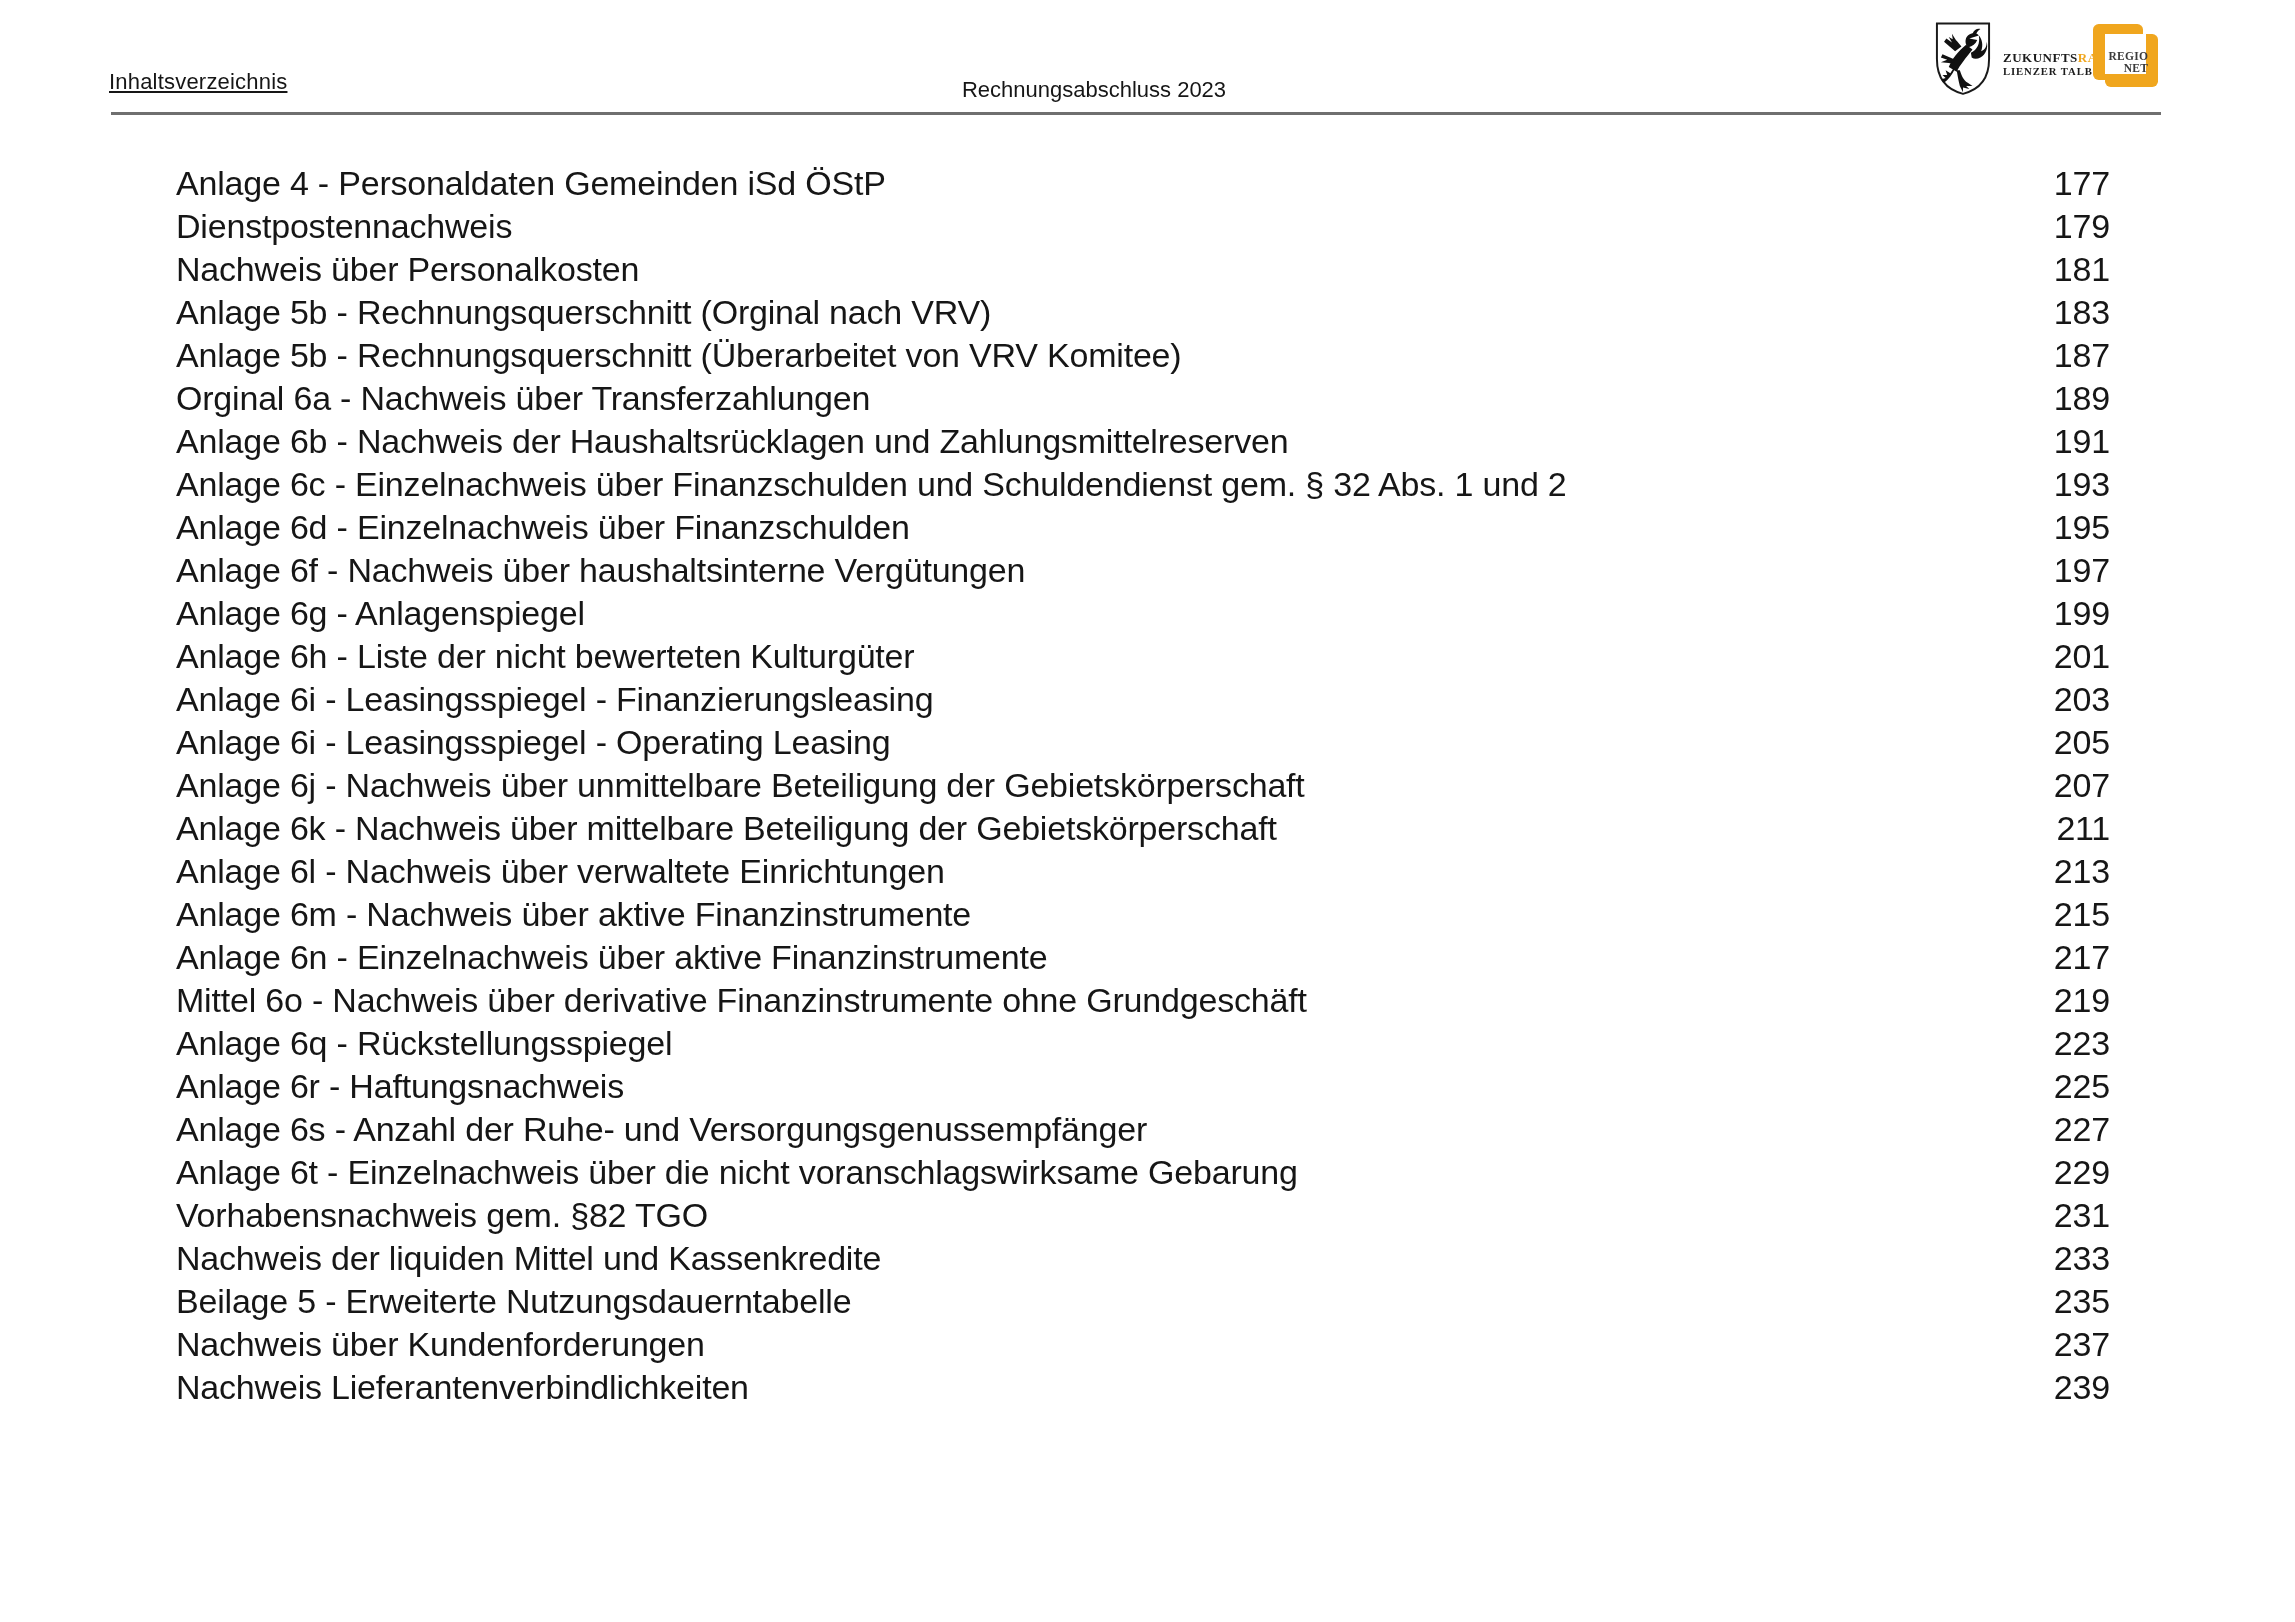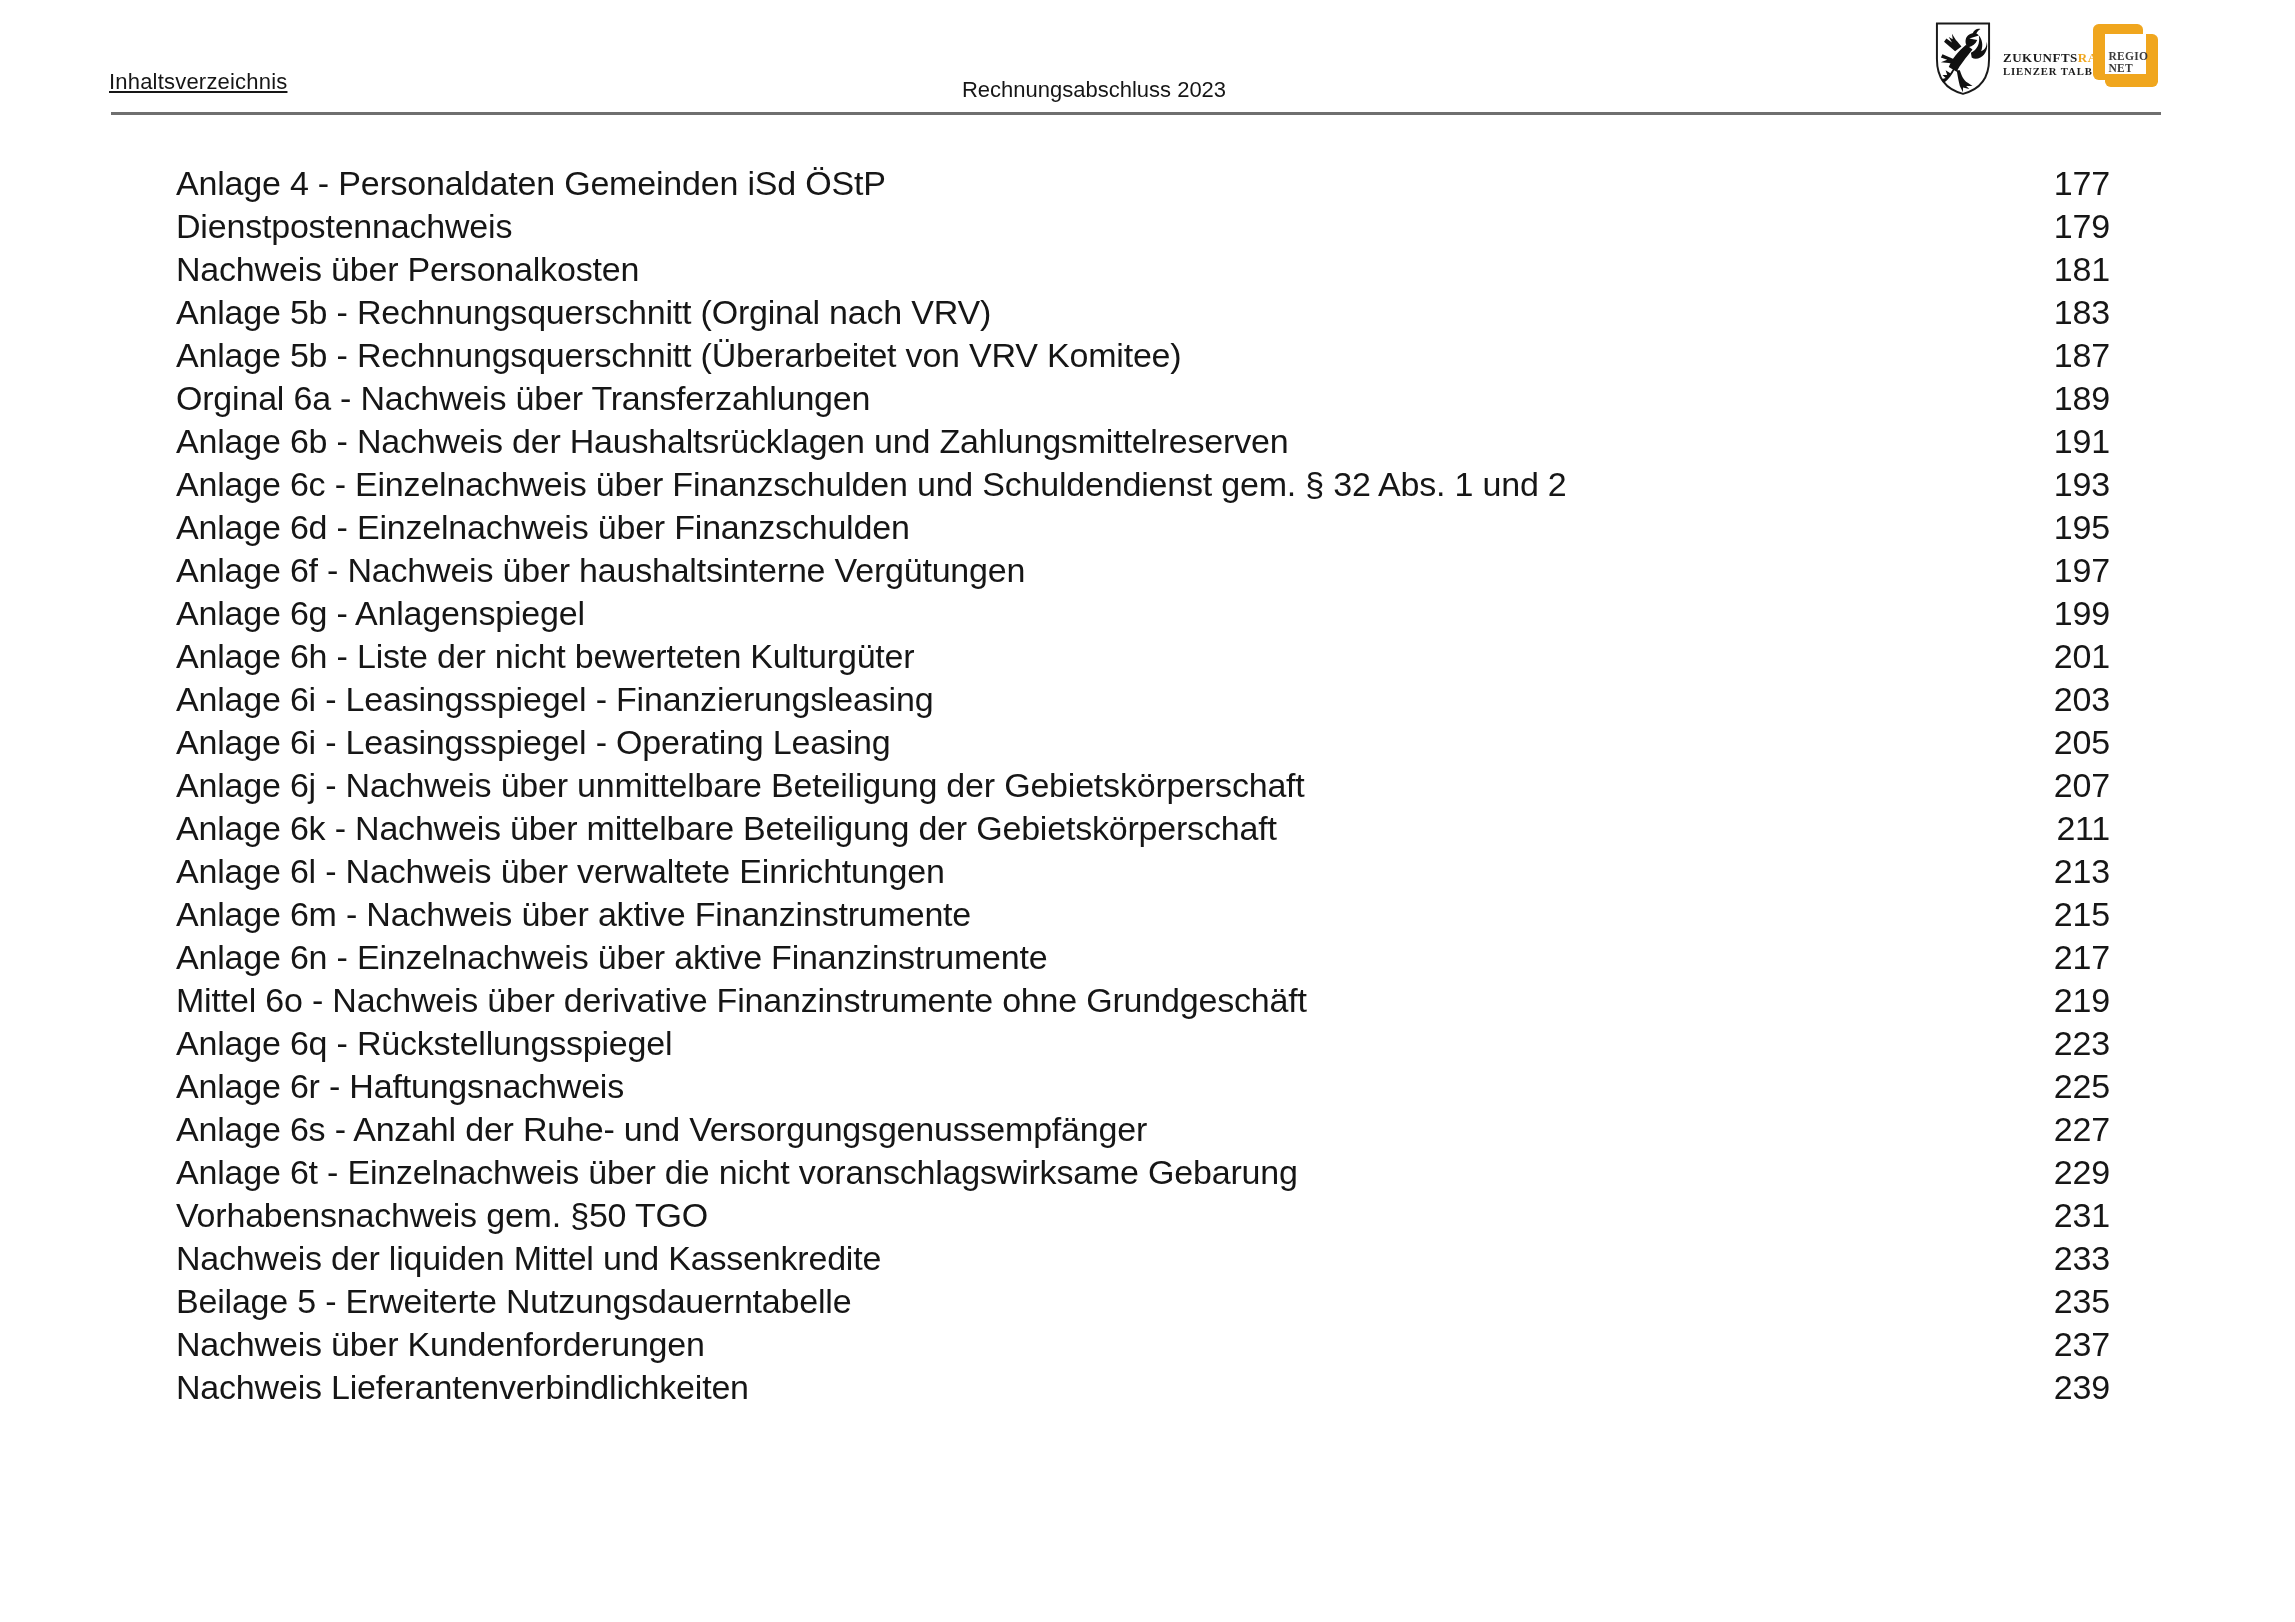--- a/index.html
+++ b/index.html
@@ -36,21 +36,21 @@
   .wordmark {
     position: absolute; left: 2003px; top: 48px;
     font-family: "Liberation Serif", serif; font-weight: bold;
     color: #1c1c1c; white-space: nowrap;
   }
   .wm-line1 { font-size: 13px; letter-spacing: 0.5px; line-height: 14px; }
   .wm-orange { color: #F0A61E; }
   .wm-reg { font-size: 7.4px; vertical-align: super; }
   .wm-line2 { font-size: 10.7px; letter-spacing: 0.9px; line-height: 12.3px; }
 
-  .regionet { position: absolute; left: 2092px; top: 19.7px; width: 69px; height: 69px; }
+  .regionet { position: absolute; left: 2092px; top: 19.7px; width: 69px; height: 69px; text-align: right; }
   .rn-sq1 {
     position: absolute; left: 0.8px; top: 4.1px; width: 50px; height: 56px;
     background: #F0A61E; border-radius: 5.7px;
   }
   .rn-sq2 {
     position: absolute; left: 13px; top: 14.8px; width: 53px; height: 53px;
     background: #F0A61E; border-radius: 5.7px;
   }
   .rn-white {
     position: absolute; left: 13px; top: 14px; width: 41px; height: 40px;
@@ -231,21 +231,21 @@
       <span class="toc-title">Anlage 6s - Anzahl der Ruhe- und Versorgungsgenussempfänger</span>
       <span class="toc-page">227</span>
     </div>
 
     <div class="toc-row">
       <span class="toc-title">Anlage 6t - Einzelnachweis über die nicht voranschlagswirksame Gebarung</span>
       <span class="toc-page">229</span>
     </div>
 
     <div class="toc-row">
-      <span class="toc-title">Vorhabensnachweis gem. §50 TGO</span>
+      <span class="toc-title">Vorhabensnachweis gem. §82 TGO</span>
       <span class="toc-page">231</span>
     </div>
 
     <div class="toc-row">
       <span class="toc-title">Nachweis der liquiden Mittel und Kassenkredite</span>
       <span class="toc-page">233</span>
     </div>
 
     <div class="toc-row">
       <span class="toc-title">Beilage 5 - Erweiterte Nutzungsdauerntabelle</span>

